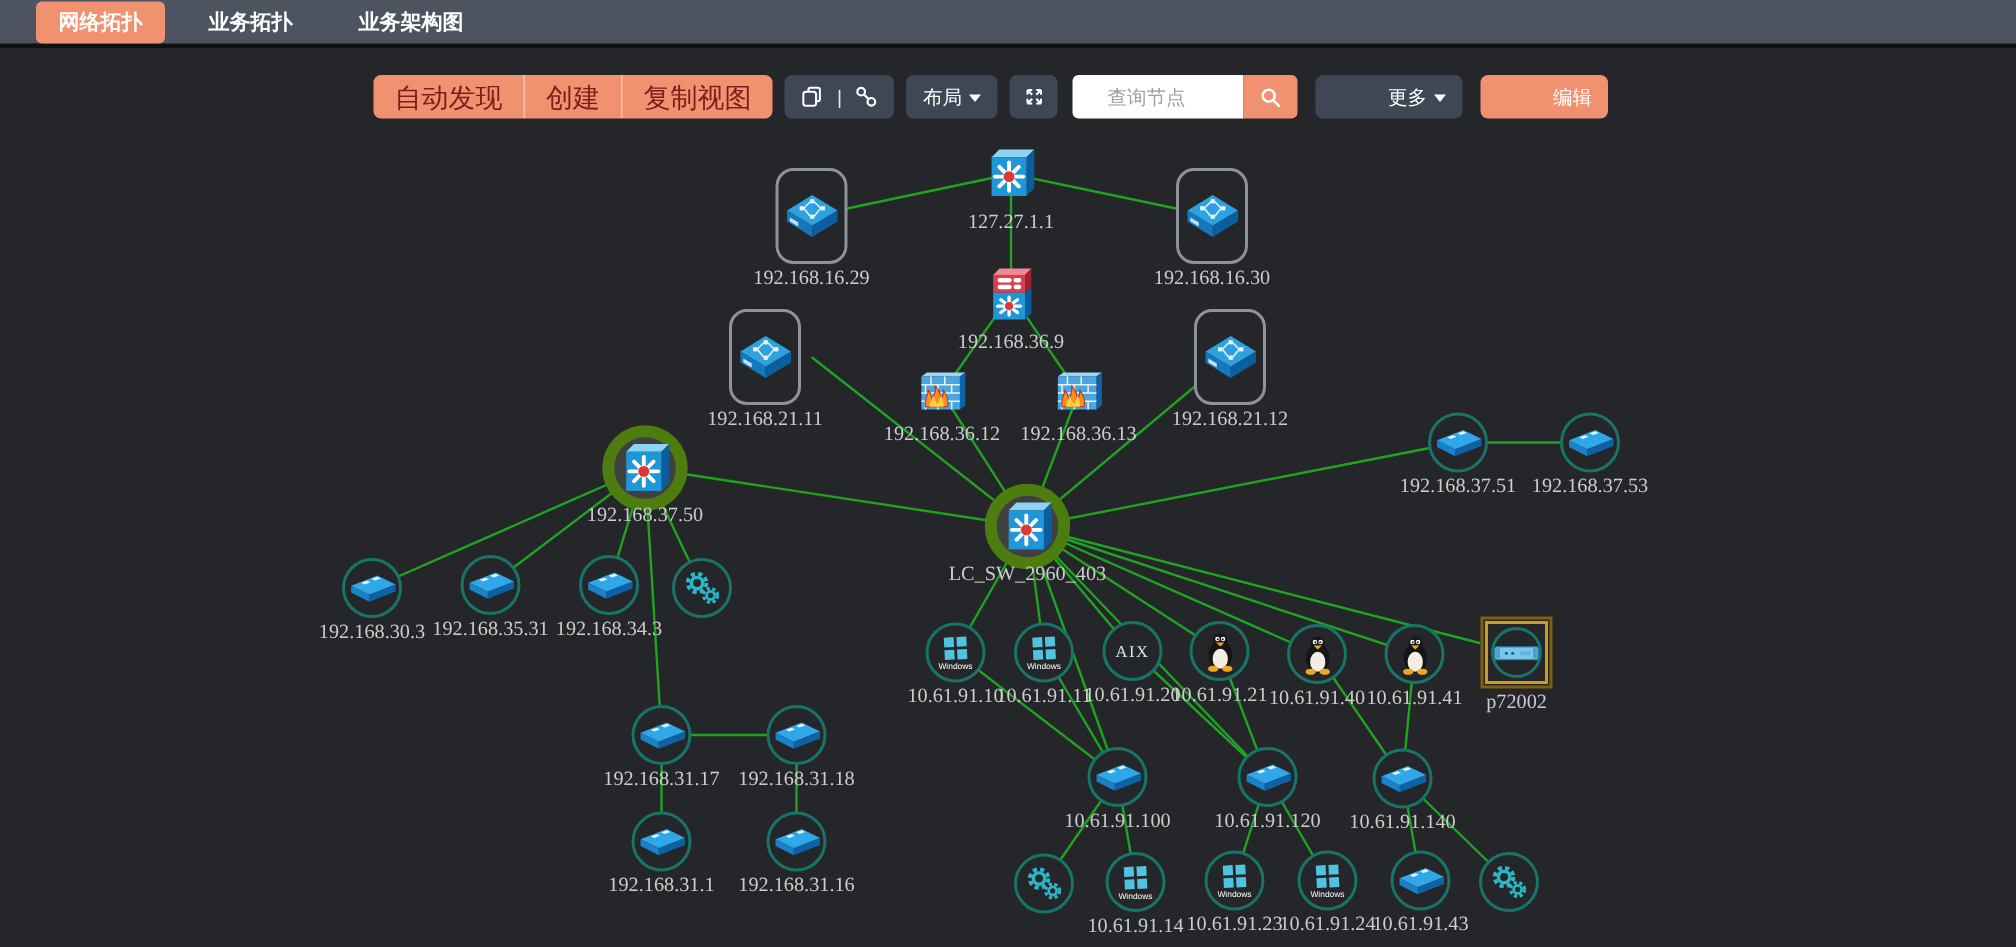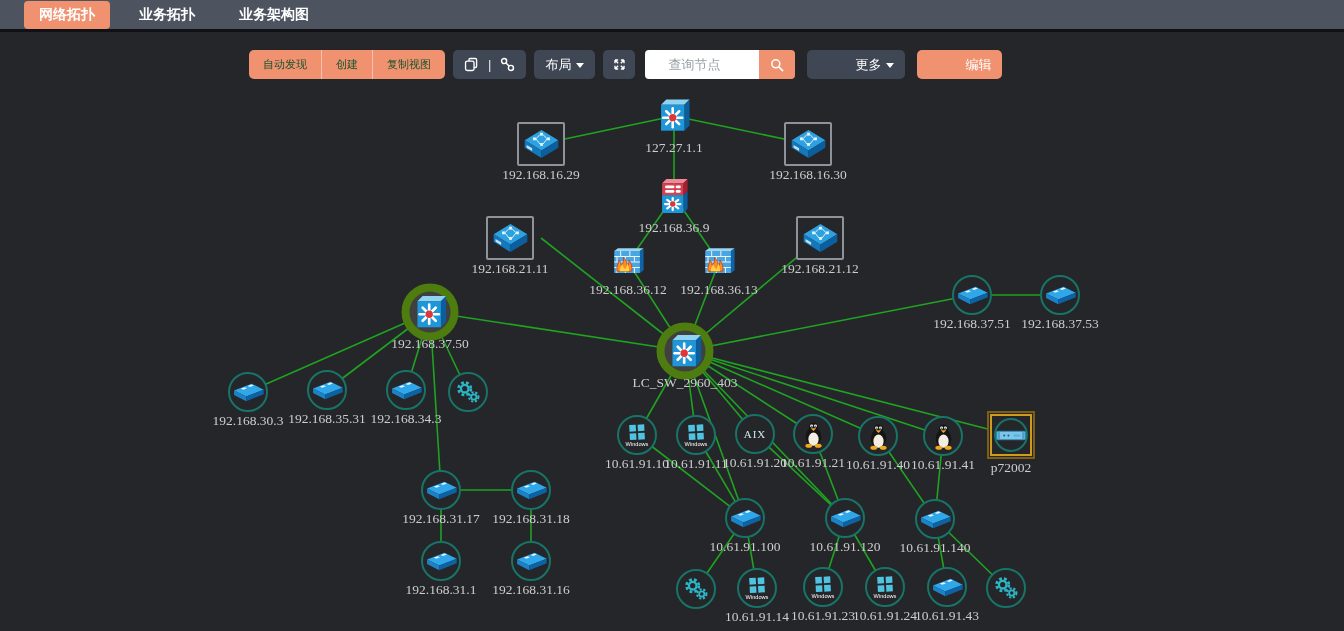--- a/index.html
+++ b/index.html
@@ -23,21 +23,21 @@
   }
   .tab.active { background:#f0926f; border-radius:4px; }
   
   .toolbar {
     position:absolute; left:249px; top:50px; height:29px; z-index:10;
     display:flex; align-items:stretch; gap:8px;
   }
   .btn-group { display:flex; align-items:stretch; border-radius:5px; overflow:hidden; }
   .btn-group.orange { background:#f0926f; }
   .pbtn {
-    background:transparent; border:none; color:#14532d; font-size:11px;
+    background:transparent; border:none; color:#7f1d1d; font-size:18px;
     padding:0 14px; cursor:pointer; font-family:Liberation Mono, monospace;
     border-right:1px solid rgba(255,255,255,.45);
   }
   .pbtn:last-child { border-right:none; }
   .btn-group.dark {
     background:#3f4654; align-items:center; padding:0 10px; gap:8px;
   }
   .tbtn {
     background:#3f4654; border:none; border-radius:5px; color:#fff;
     font-size:13px; padding:0 11px; cursor:pointer; font-family:inherit;
@@ -75,21 +75,21 @@
   }
   .f-circle {
     width:40px; height:40px; border:2px solid #177467; border-radius:50%;
     background:#25262a;
   }
   .f-circle-lg {
     width:57px; height:57px; border:8px solid #4d7c0f; border-radius:50%;
     background:#404040;
   }
   .f-box {
-    width:48px; height:44px; border:2px solid #8e939b; border-radius:2px;
+    width:48px; height:64px; border:2px solid #8e939b; border-radius:12px;
     background:#25262a;
   }
   .f-gold-box {
     width:48px; height:48px; border:2px solid #7c5f10; background:#25262a;
   }
   .gold-inner { position:absolute; inset:1px; border:2px solid #cf9a1e; pointer-events:none; }
   .gold-ring { position:absolute; inset:5px; border:2px solid #177467; border-radius:50%; pointer-events:none; }
   .f-plain { background:transparent; }
   .icon-wrap { position:relative; display:block; line-height:0; }
   .icon-wrap svg { width:100%; height:100%; display:block; }

